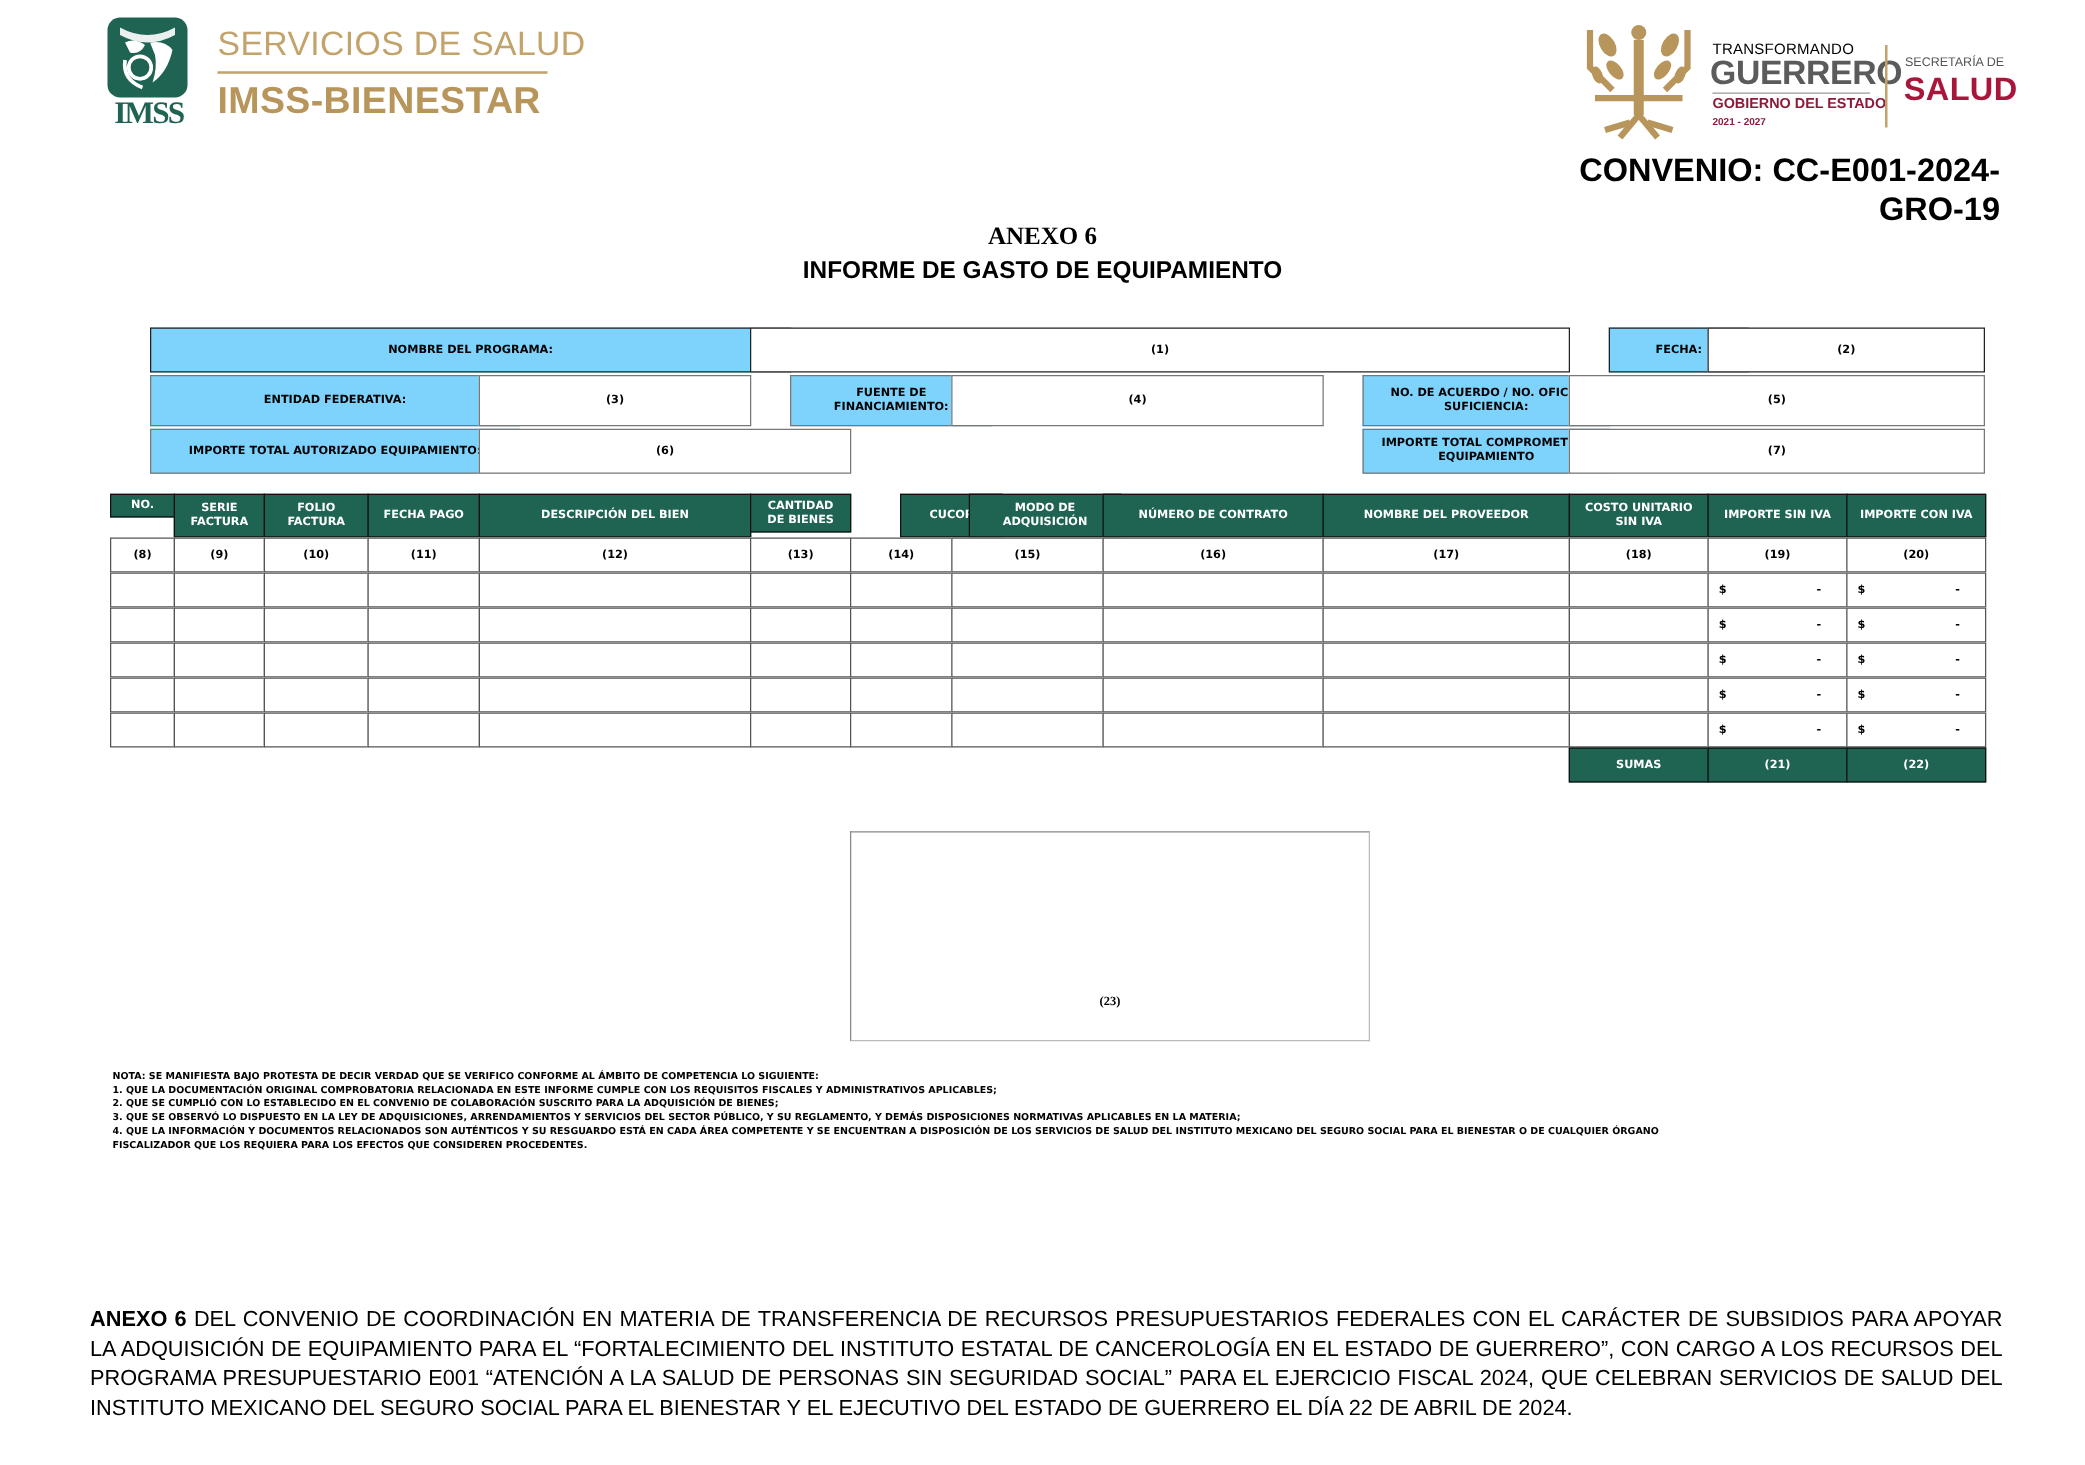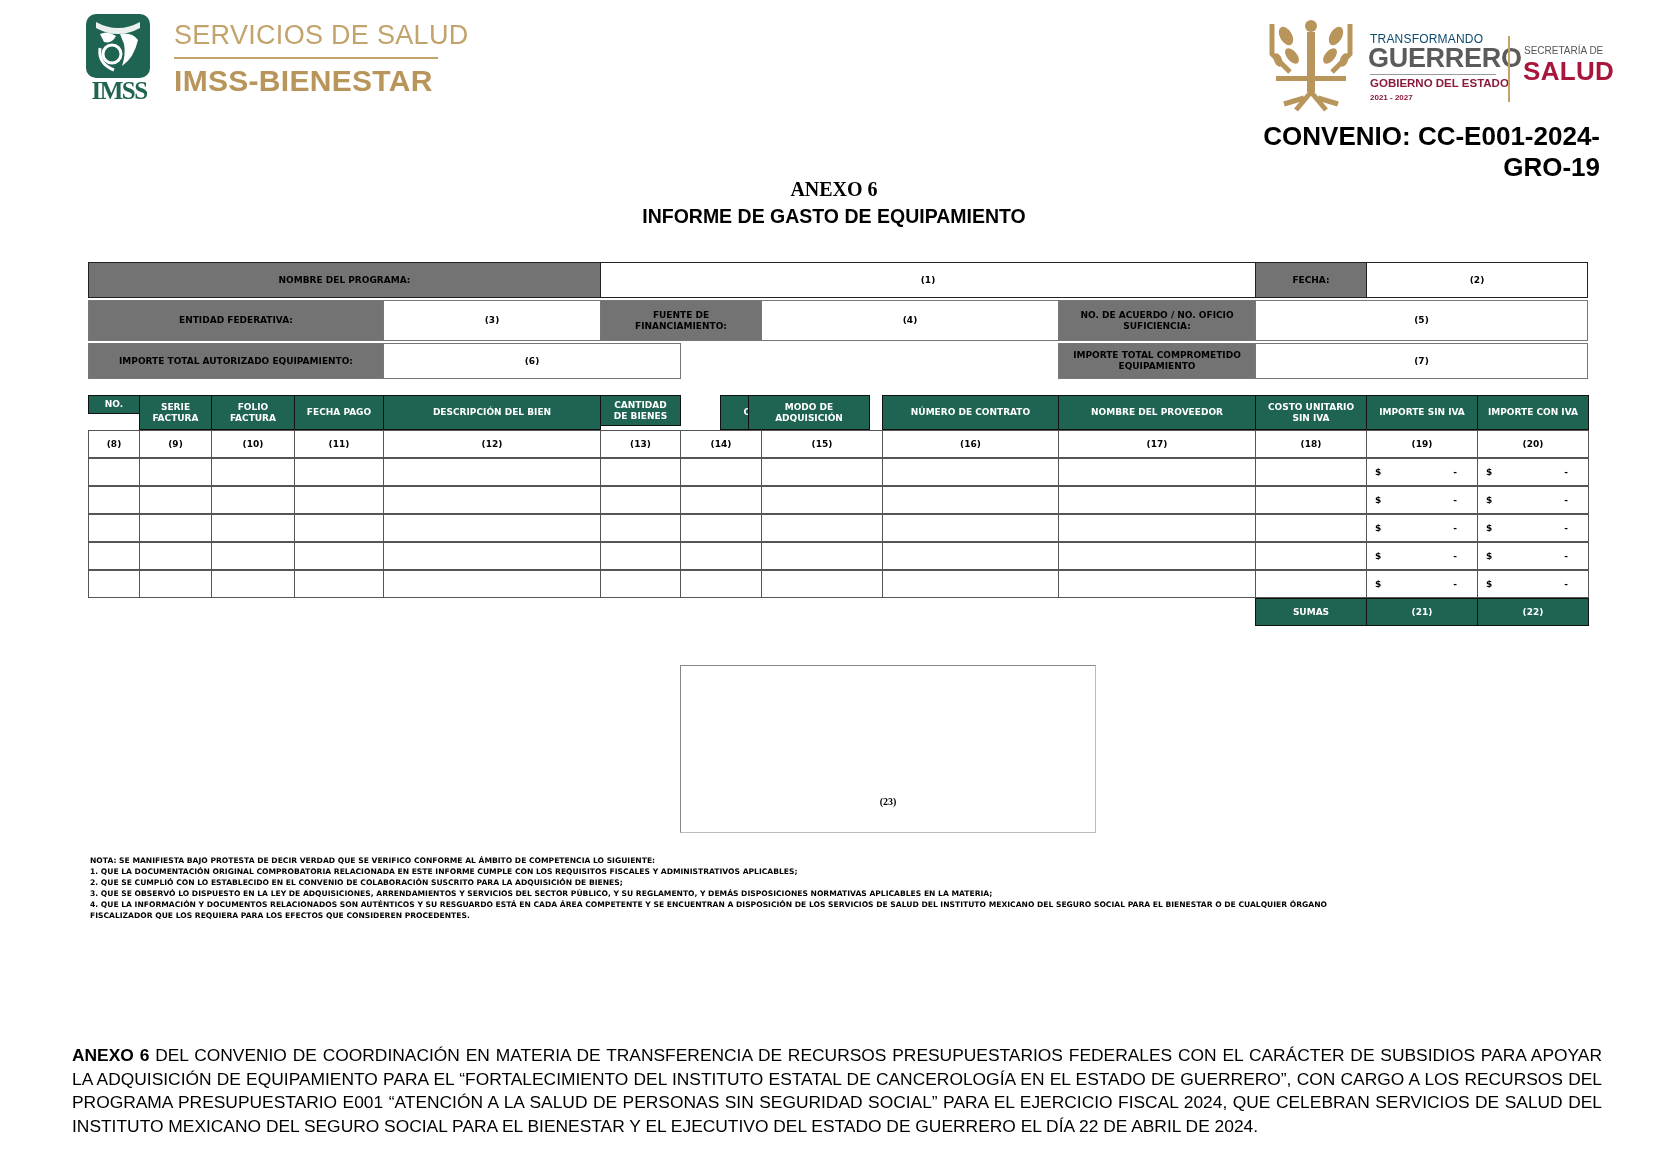--- a/index.html
+++ b/index.html
@@ -7,36 +7,36 @@
   .abs { position:absolute; }
   
   .imss-logo { left:86px; top:14px; width:66px; height:88px; }
   .imss-box { position:absolute; left:0; top:0; width:64px; height:64px; background:#1f6352; border-radius:10px; }
   .imss-word { position:absolute; left:0; top:64px; width:66px; text-align:center; font-family:"Liberation Serif", serif; font-weight:bold; font-size:25px; color:#1f6352; letter-spacing:-1.5px; line-height:26px; }
   .svc-1 { left:174px; top:20px; font-family:"Liberation Sans", sans-serif; font-size:27px; color:#c2a36b; letter-spacing:0.3px;text-align:right; }
   .svc-rule { left:174px; top:57px; width:264px; height:2px; background:#c2a36b; }
   .svc-2 { left:174px; top:64px; font-family:"Liberation Sans", sans-serif; font-weight:bold; font-size:30px; color:#b8955a; letter-spacing:0.3px; }
 
   .gro-tree { left:1266px; top:14px; width:90px; height:102px; }
-  .gro-t1 { left:1370px; top:32px; font-family:"Liberation Sans", sans-serif; font-size:12px; color:#0c4a6e; letter-spacing:0.2px; }
+  .gro-t1 { left:1370px; top:32px; font-family:"Liberation Sans", sans-serif; font-size:12px; color:#000000; letter-spacing:0.2px; }
   .gro-t2 { left:1368px; top:43px; font-family:"Liberation Sans", sans-serif; font-weight:bold; font-size:27px; color:#5b5b5b; letter-spacing:-0.3px; }
   .gro-rule { left:1370px; top:74px; width:126px; height:1px; background:#999; }
   .gro-t3 { left:1370px; top:77px; font-family:"Liberation Sans", sans-serif; font-weight:bold; font-size:11.5px; color:#8b1b3a; }
   .gro-t4 { left:1370px; top:93px; font-family:Liberation Sans, sans-serif; font-weight:bold; font-size:8px; color:#8b1b3a; }
   .gro-vline { left:1508px; top:36px; width:2px; height:66px; background:#c2a36b; }
   .sal-t1 { left:1524px; top:45px; font-family:"Liberation Sans", sans-serif; font-size:10px; color:#555; }
   .sal-t2 { left:1523px; top:56px; font-family:"Liberation Sans", sans-serif; font-weight:bold; font-size:26px; color:#a8173b; letter-spacing:0.3px; }
   .convenio { left:1248px; top:121px; width:352px; text-align:right; font-family:"Liberation Sans", sans-serif; font-weight:bold; font-size:26px; }
 
   .anexo-title { left:0; width:1668px; top:178px; text-align:center; font-family:"Liberation Serif", serif; font-weight:bold; font-size:20px; }
   .informe-title { left:0; width:1668px; top:205px; text-align:center; font-family:"Liberation Sans", sans-serif; font-weight:bold; font-size:19.5px; padding-left:0; }
 
   
   .cell { position:absolute; box-sizing:border-box; display:flex; align-items:center; justify-content:center; text-align:center; font-weight:bold; font-size:9px; line-height:11px; }
-  .tan { background:#737373; }
+  .tan { background:#7dd3fc;margin-left:32px; }
   .wht { background:#ffffff; }
   .b { border:1.5px solid #222; }
   .bl { border:1px solid #777; }
 
   
   .th { background:#1f6352; color:#fff; border:1px solid #111; }
   .td { background:#fff; border:1px solid #555; }
   .dollar { justify-content:space-between; padding:0 20px 0 8px; }
   .note { position:absolute; left:90px; font-weight:bold; font-size:7.6px; line-height:11.2px; white-space:nowrap; }
   .footer { left:72px; top:1044px; width:1530px; font-family:"Liberation Sans", sans-serif; font-size:17.4px; line-height:23.5px; text-align:justify; }
@@ -126,21 +126,21 @@
     <div class="cell th" style="left: 211px; top: 395px; width: 84px; height: 35px; padding: 0px 6px;">FOLIO FACTURA</div>
     <div class="cell td" style="left: 211px; top: 430px; width: 84px; height: 28px;">(10)</div>
     <div class="cell th" style="left: 294px; top: 395px; width: 90px; height: 35px; padding: 0px 6px;">FECHA PAGO</div>
     <div class="cell td" style="left: 294px; top: 430px; width: 90px; height: 28px;">(11)</div>
     <div class="cell th" style="left: 383px; top: 395px; width: 218px; height: 35px; padding: 0px 6px;">DESCRIPCIÓN DEL BIEN</div>
     <div class="cell td" style="left: 383px; top: 430px; width: 218px; height: 28px;">(12)</div>
     <div class="cell th" style="left: 600px; top: 395px; width: 81px; height: 31px; padding: 0px 6px;">CANTIDAD DE BIENES</div>
     <div class="cell td" style="left: 600px; top: 430px; width: 81px; height: 28px;">(13)</div>
     <div class="cell th" style="left: 720px; top: 395px; width: 82px; height: 35px; padding: 0px 6px; text-align: right;">CUCOP</div>
     <div class="cell td" style="left: 680px; top: 430px; width: 82px; height: 28px;">(14)</div>
-    <div class="cell th" style="left: 748px; top: 395px; width: 122px; height: 35px; padding: 0px 6px;">MODO DE ADQUISICIÓN</div>
+    <div class="cell th" style="left: 775px; top: 395px; width: 122px; height: 35px; padding: 0px 6px;">MODO DE ADQUISICIÓN</div>
     <div class="cell td" style="left: 761px; top: 430px; width: 122px; height: 28px;">(15)</div>
     <div class="cell th" style="left: 882px; top: 395px; width: 177px; height: 35px; padding: 0px 6px;">NÚMERO DE CONTRATO</div>
     <div class="cell td" style="left: 882px; top: 430px; width: 177px; height: 28px;">(16)</div>
     <div class="cell th" style="left: 1058px; top: 395px; width: 198px; height: 35px; padding: 0px 6px;">NOMBRE DEL PROVEEDOR</div>
     <div class="cell td" style="left: 1058px; top: 430px; width: 198px; height: 28px;">(17)</div>
     <div class="cell th" style="left: 1255px; top: 395px; width: 112px; height: 35px; padding: 0px 6px;">COSTO UNITARIO SIN IVA</div>
     <div class="cell td" style="left: 1255px; top: 430px; width: 112px; height: 28px;">(18)</div>
     <div class="cell th" style="left: 1366px; top: 395px; width: 112px; height: 35px; padding: 0px 6px;">IMPORTE SIN IVA</div>
     <div class="cell td" style="left: 1366px; top: 430px; width: 112px; height: 28px;">(19)</div>
     <div class="cell th" style="left: 1477px; top: 395px; width: 112px; height: 35px; padding: 0px 6px;">IMPORTE CON IVA</div>

